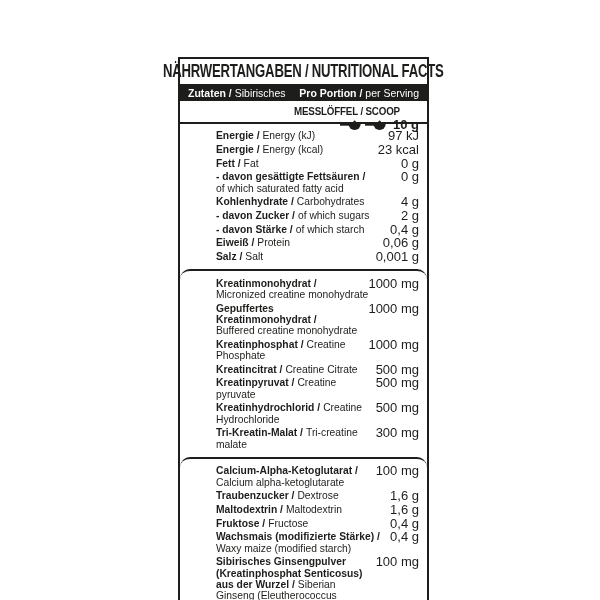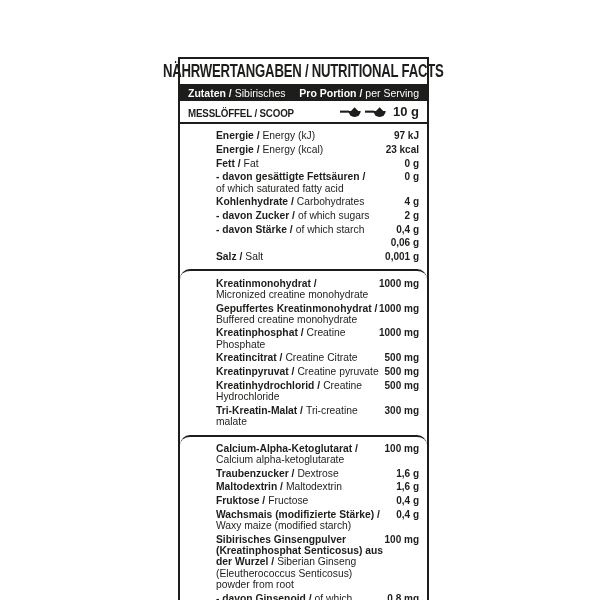--- a/index.html
+++ b/index.html
@@ -23,38 +23,38 @@
   }
   
   .black-bar{
     background:#1d1d1b;color:#fff;height:17px;
     display:flex;align-items:center;justify-content:space-between;
     padding:0 8px;font-size:10.5px;
   }
   .black-bar .b{font-weight:bold;margin-right:3px;}
   
   .scoop-row{
-    height:21px;display:flex;align-items:center;justify-content:space-between;
-    padding:0 8px;border-bottom:2.5px solid #1d1d1b;
+    height:21px;display:flex;align-items:flex-end;justify-content:space-between;
+    padding:0 8px;border-bottom:2.5px solid #1d1d1b;flex-direction:column;
   }
   .scoop-label .condensed{
     display:inline-block;white-space:nowrap;font-weight:bold;font-size:11.5px;
     transform:scaleX(0.85);transform-origin:left center;letter-spacing:-0.2px;
   }
   .scoop-right{display:flex;align-items:center;gap:3px;}
   .scoop-right .val{font-weight:bold;font-size:13px;margin-left:3px;white-space:nowrap;}
   .scoop-icon{display:inline-block;width:22px;height:12px;}
   
   .section{padding:5px 8px 6px 8px;}
   .section + .section{border-top:2.5px solid #1d1d1b;border-radius:10px;}
   .row{display:flex;align-items:flex-start;padding:1.2px 0;margin-left:28px;}
   .lbl{width:182px;font-size:10.3px;line-height:11.3px;}
   .lbl .b{font-weight:bold;margin-right:3px;}
   .lbl.stacked .b{display:block;margin-right:0;}
-  .val{flex:1;text-align:right;font-weight:bold;font-size:10px;line-height:11.3px;white-space:nowrap;}
+  .val{flex:1;text-align:right;font-weight:normal;font-size:13px;line-height:11.3px;white-space:nowrap;}
 </style>
 </head>
 <body>
 
 <div class="facts-table">
 
   <div class="title-row">
     <span class="condensed">NÄHRWERTANGABEN / NUTRITIONAL FACTS</span>
   </div>
 
@@ -104,20 +104,21 @@
   </div>
         <div class="row">
     <span class="lbl"><span class="b">- davon Zucker /</span><span class="r">of which sugars</span></span>
     <span class="val">2 g</span>
   </div>
         <div class="row">
     <span class="lbl"><span class="b">- davon Stärke /</span><span class="r">of which starch</span></span>
     <span class="val">0,4 g</span>
   </div>
         <div class="row">
+    <span class="lbl"><span class="b">Eiweiß /</span><span class="r">Protein</span></span>
     <span class="val">0,06 g</span>
   </div>
         <div class="row">
     <span class="lbl"><span class="b">Salz /</span><span class="r">Salt</span></span>
     <span class="val">0,001 g</span>
   </div>
       </div>
       <div class="section">
         <div class="row">
     <span class="lbl stacked"><span class="b">Kreatinmonohydrat /</span><span class="r">Micronized creatine monohydrate</span></span>

